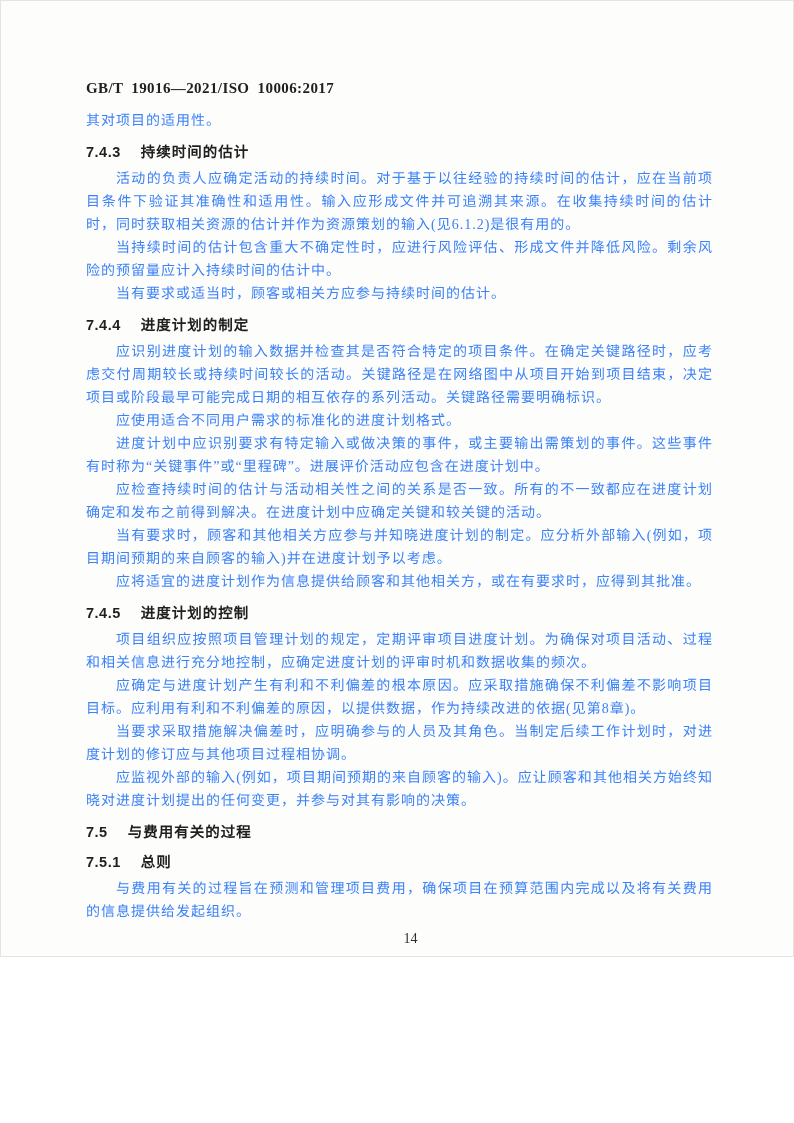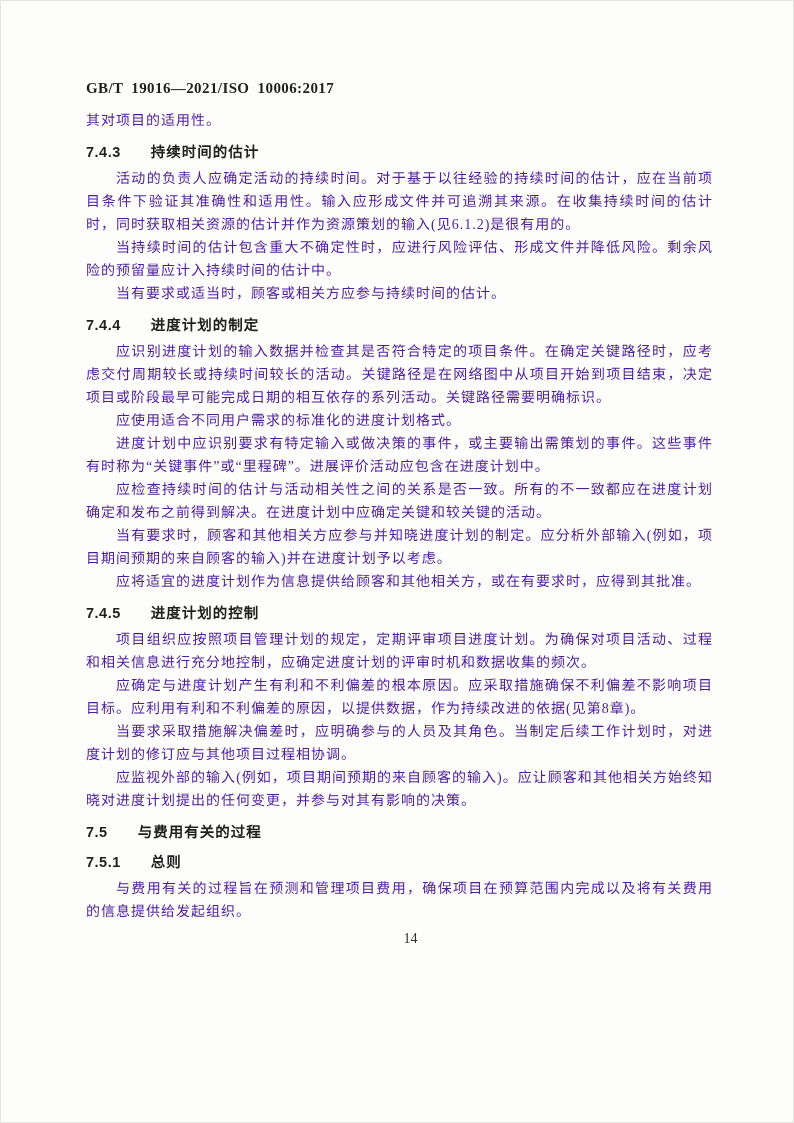--- a/index.html
+++ b/index.html
@@ -4,21 +4,21 @@
 <style>
   html, body {
     margin: 0;
     padding: 0;
     background: #ffffff;
   }
   .page {
     position: relative;
     box-sizing: border-box;
     width: 794px;
-    height: 1123px;
+    height: 957px;
     background: #fdfdfc;
     border: 1px solid #e4e4e2;
     padding: 78px 80px 0 85px;
     color: #262626;
     overflow: hidden;
   }
   .doc-header {
     font-family: "Liberation Serif", "DejaVu Serif", serif;
     font-weight: bold;
     font-size: 15px;
@@ -32,36 +32,36 @@
   }
   .para {
     margin: 0;
     font-family: "Liberation Serif", "DejaVu Serif", serif;
     font-size: 14px;
     line-height: 23px;
     letter-spacing: 1px;
     text-align: justify;
     text-justify: inter-ideograph;
     text-indent: 30px;
-    color: #4c1d95;
+    color: #3b82f6;
   }
   .para.no-indent {
     text-indent: 0;
   }
   .heading {
     margin: 10px 0 5px 0;
     font-family: "Liberation Sans", "DejaVu Sans", sans-serif;
     font-weight: bold;
     font-size: 14.5px;
     line-height: 20px;
     letter-spacing: 1px;
     color: #1f1f1f;
   }
   .heading .h-num {
-    margin-right: 25px;
+    margin-right: 15px;
     letter-spacing: 0.5px;
   }
   .page-number {
     margin: 7px 0 0 22px;
     font-family: "Liberation Serif", "DejaVu Serif", serif;
     font-size: 14px;
     line-height: 18px;
     color: #2e2e2e;
     text-align: center;
   }

